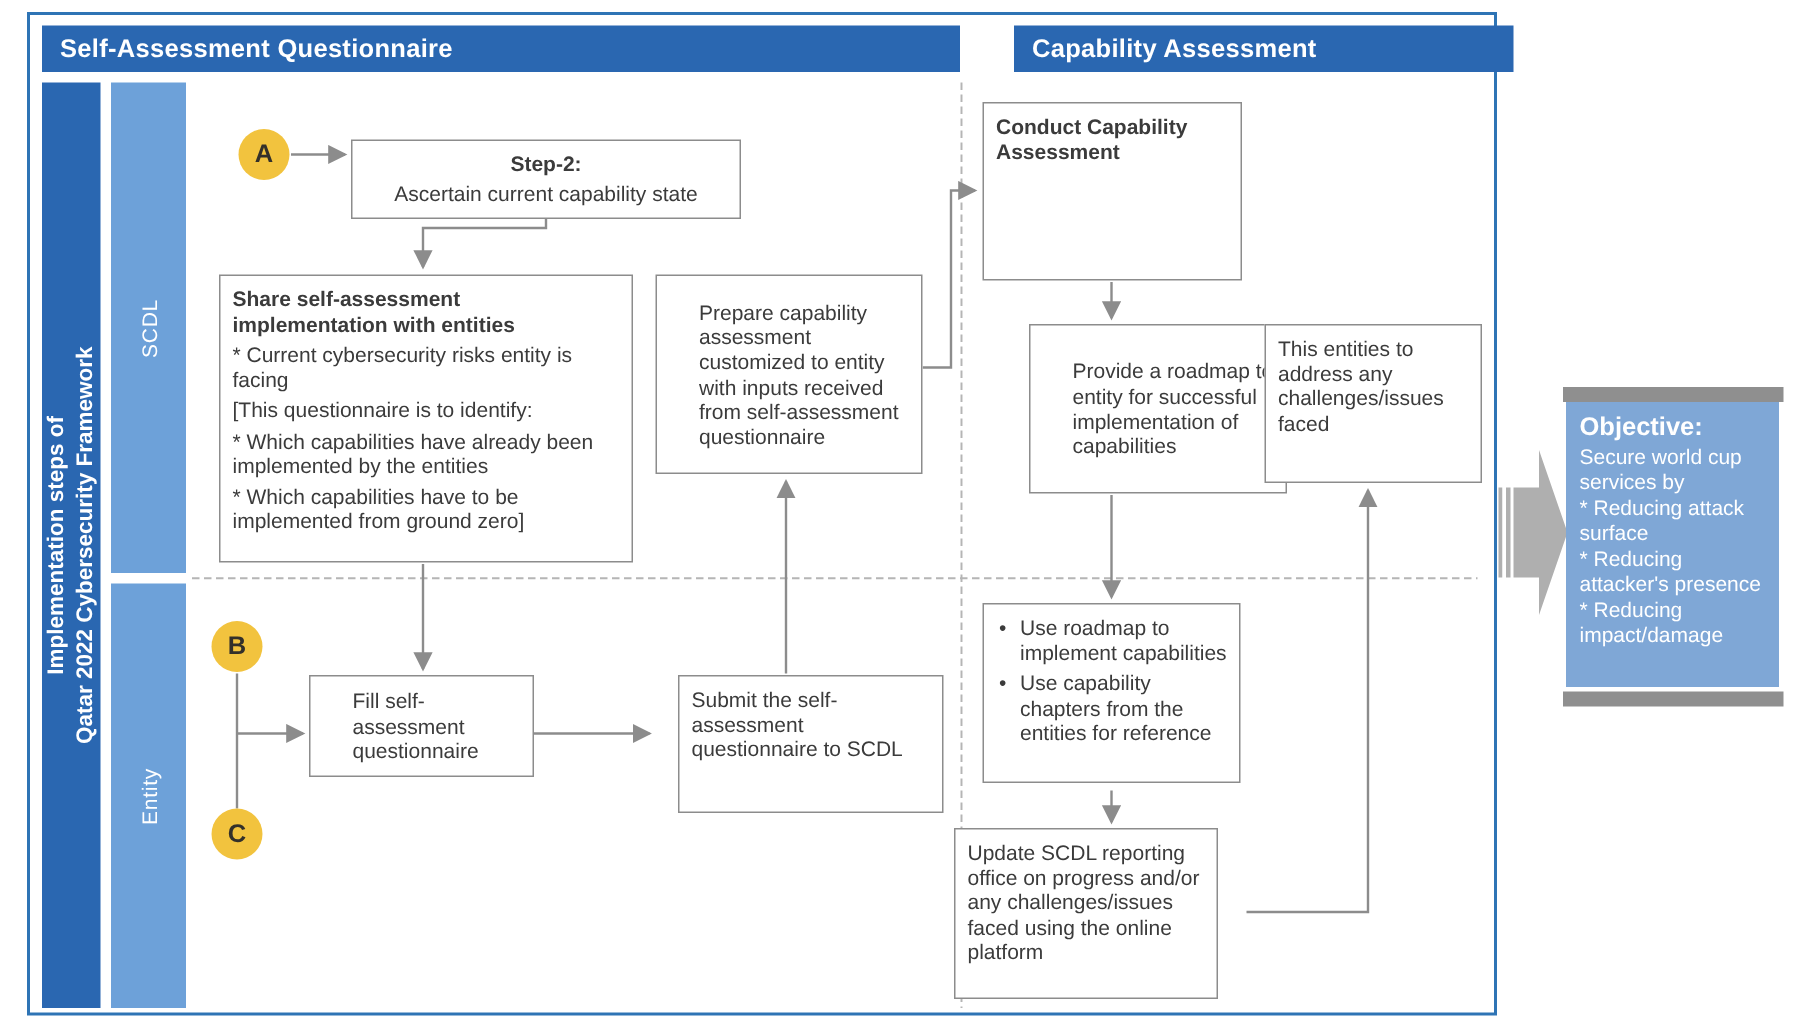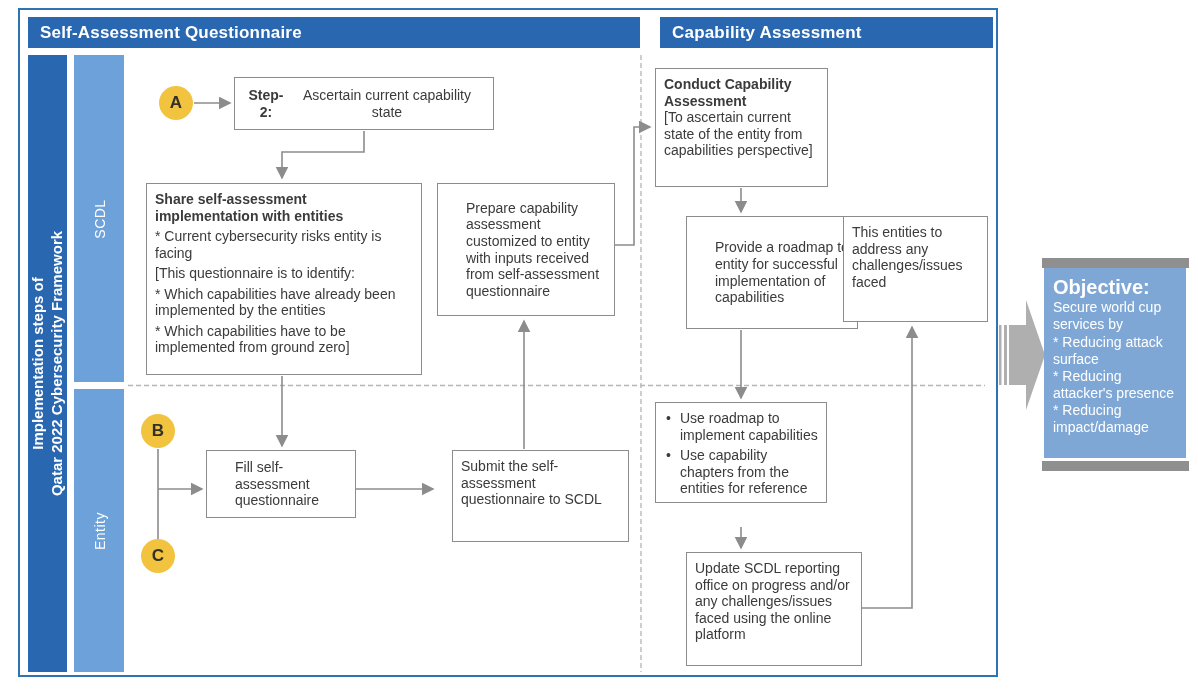--- a/index.html
+++ b/index.html
@@ -8,51 +8,51 @@
     --connector-gray:#8C8C8C; --dashed-gray:#B5B5B5; --arrow-gray:#AFAFAF;
     --bar-gray:#8F8F8F; --text-dark:#3B3B3B;
   }
   *{box-sizing:border-box;margin:0;padding:0;}
   body{background:#fff;font-family:"Liberation Sans",sans-serif;}
   #stage{position:relative;width:1198px;height:689px;background:#fff;overflow:hidden;}
   .frame{position:absolute;left:18px;top:8px;width:980px;height:669px;border:2px solid var(--outer-border);}
   .hdr{position:absolute;top:17px;height:31px;background:var(--header-blue);color:#fff;
        font-weight:bold;font-size:17px;line-height:31px;padding-left:12px;letter-spacing:.2px;}
   .hdr-left{left:28px;width:612px;}
-  .hdr-right{left:660px;width:333px;}
+  .hdr-right{left:676px;width:333px;}
   .rail{position:absolute;overflow:hidden;}
   .rail-dark{left:28px;top:55px;width:39px;height:617px;background:var(--header-blue);}
   .rail-scdl{left:74px;top:55px;width:50px;height:327px;background:var(--light-blue);}
   .rail-entity{left:74px;top:389px;width:50px;height:283px;background:var(--light-blue);}
   .vtxt{position:absolute;display:flex;align-items:center;justify-content:center;
         transform:rotate(-90deg);color:#fff;text-align:center;white-space:pre-line;}
   .rail-dark .vtxt{width:617px;height:39px;left:-289px;top:289px;font-weight:bold;font-size:15px;line-height:1.25;}
   .rail-scdl .vtxt{width:327px;height:50px;left:-138.5px;top:138.5px;font-size:14px;letter-spacing:.5px;}
   .rail-entity .vtxt{width:283px;height:50px;left:-116.5px;top:116.5px;font-size:14px;letter-spacing:.5px;}
   .box{position:absolute;background:#fff;border:1.5px solid var(--box-border);
        color:var(--text-dark);font-size:14px;line-height:1.18;padding:7px 8px;}
   .box .b-title{font-weight:bold;font-size:14px;}
-  .center-both{display:flex;flex-direction:row;align-items:center;justify-content:space-between;text-align:center;}
+  .center-both{display:flex;flex-direction:column;align-items:center;justify-content:space-between;text-align:center;margin-top:16px;}
   .center-v{display:flex;flex-direction:column;justify-content:center;padding-left:28px;}
   .pre{white-space:pre-line;}
   .share-line{margin-top:4px;}
   .bullets{list-style:none;}
   .bullets li{padding-left:16px;position:relative;margin-bottom:4px;}
   .bullets li::before{content:"•";position:absolute;left:2px;}
   .marker{position:absolute;width:34px;height:34px;border-radius:50%;background:var(--marker-yellow);
           color:#33302a;font-weight:bold;font-size:17px;display:flex;align-items:center;justify-content:center;}
   .overlay{position:absolute;left:0;top:0;pointer-events:none;}
   .cn{stroke:var(--connector-gray);stroke-width:1.6;fill:none;}
   .dash{stroke:var(--dashed-gray);stroke-width:1.3;fill:none;stroke-dasharray:5 3;}
   .ah-path{fill:var(--connector-gray);}
   .striped-arrow{fill:var(--arrow-gray);}
   .obj-bar{position:absolute;left:1042px;width:147px;height:10px;background:var(--bar-gray);}
   .obj-box{position:absolute;left:1044px;top:268px;width:142px;height:190px;background:var(--objective-blue);
            color:#fff;font-size:14px;line-height:1.22;padding:7px 9px;}
-  .obj-box .b-title{font-weight:bold;font-size:20px;color:#fff;}
+  .obj-box .b-title{font-weight:bold;font-size:17px;color:#fff;}
 </style>
 </head>
 <body>
 
 <div id="stage">
 
   <div class="frame"></div>
 
   <div class="hdr hdr-left">
     <span>Self-Assessment Questionnaire</span>
@@ -118,47 +118,46 @@
     <div class="share-line">* Which capabilities have already been implemented by the entities</div>
     <div class="share-line">* Which capabilities have to be implemented from ground zero]</div>
   </div>
 
   <div class="box center-v" style="left:437px;top:183px;width:178px;height:133px;">
     <div>Prepare capability assessment customized to entity with inputs received from self-assessment questionnaire</div>
   </div>
 
   <div class="box" style="left:655px;top:68px;width:173px;height:119px;">
     <div class="b-title">Conduct Capability Assessment</div>
-    <div>[To ascertain current state of the entity from capabilities perspective]</div>
   </div>
 
   <div class="box center-v" style="left:655px;top:216px;width:172px;height:113px;margin-left:31px;">
     <div>Provide a roadmap to entity for successful implementation of capabilities</div>
   </div>
 
   <div class="box" style="left:843px;top:216px;width:145px;height:106px;">
     <div>This entities to address any challenges/issues faced</div>
   </div>
 
   <div class="box center-v" style="left:206px;top:450px;width:150px;height:68px;">
     <div>Fill self-assessment questionnaire</div>
   </div>
 
   <div class="box" style="left:438px;top:450px;width:177px;height:92px;margin-left:14px;">
     <div>Submit the self-assessment questionnaire to SCDL</div>
   </div>
 
-  <div class="box" style="left:655px;top:402px;width:172px;height:101px;">
+  <div class="box" style="left:655px;top:402px;width:172px;height:120px;">
     <ul class="bullets">
       <li>Use roadmap to implement capabilities</li>
       <li>Use capability chapters from the entities for reference</li>
     </ul>
   </div>
 
-  <div class="box" style="left:686px;top:552px;width:176px;height:114px;">
+  <div class="box" style="left:636px;top:552px;width:176px;height:114px;">
     <div>Update SCDL reporting office on progress and/or any challenges/issues faced using the online platform</div>
   </div>
 
   <div class="obj-bar" style="top:258px;"></div>
   <div class="obj-box">
     <span class="b-title">Objective:</span>
     <div class="pre">Secure world cup services by
 * Reducing attack surface
 * Reducing attacker's presence
 * Reducing impact/damage</div>

